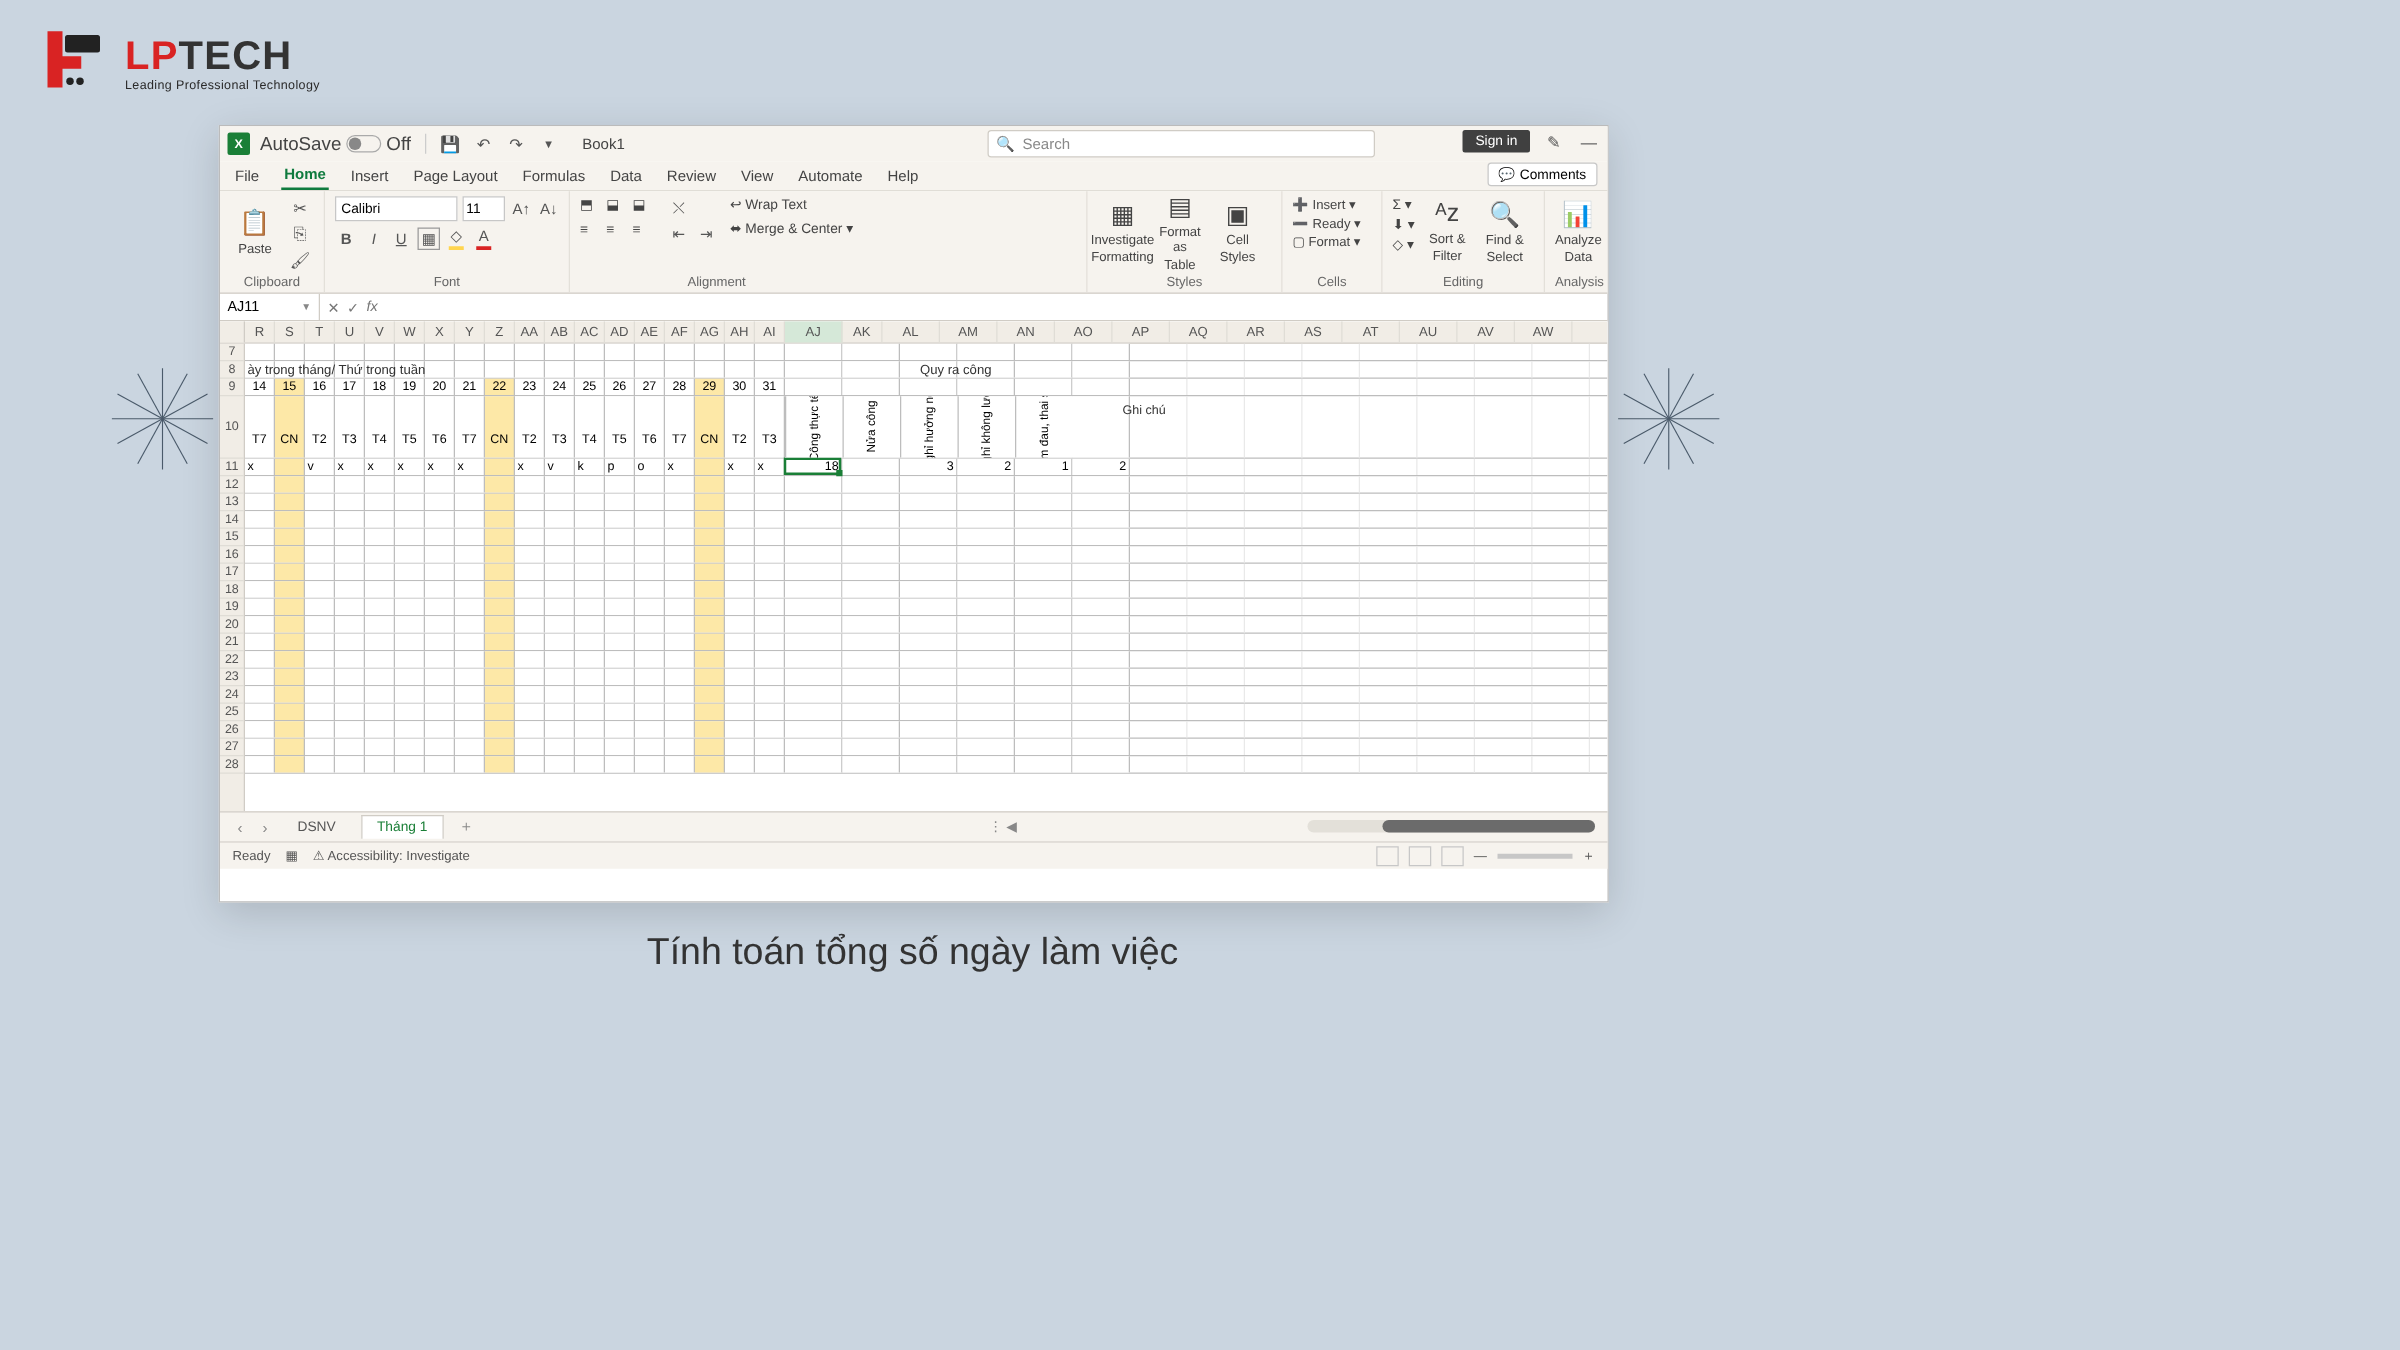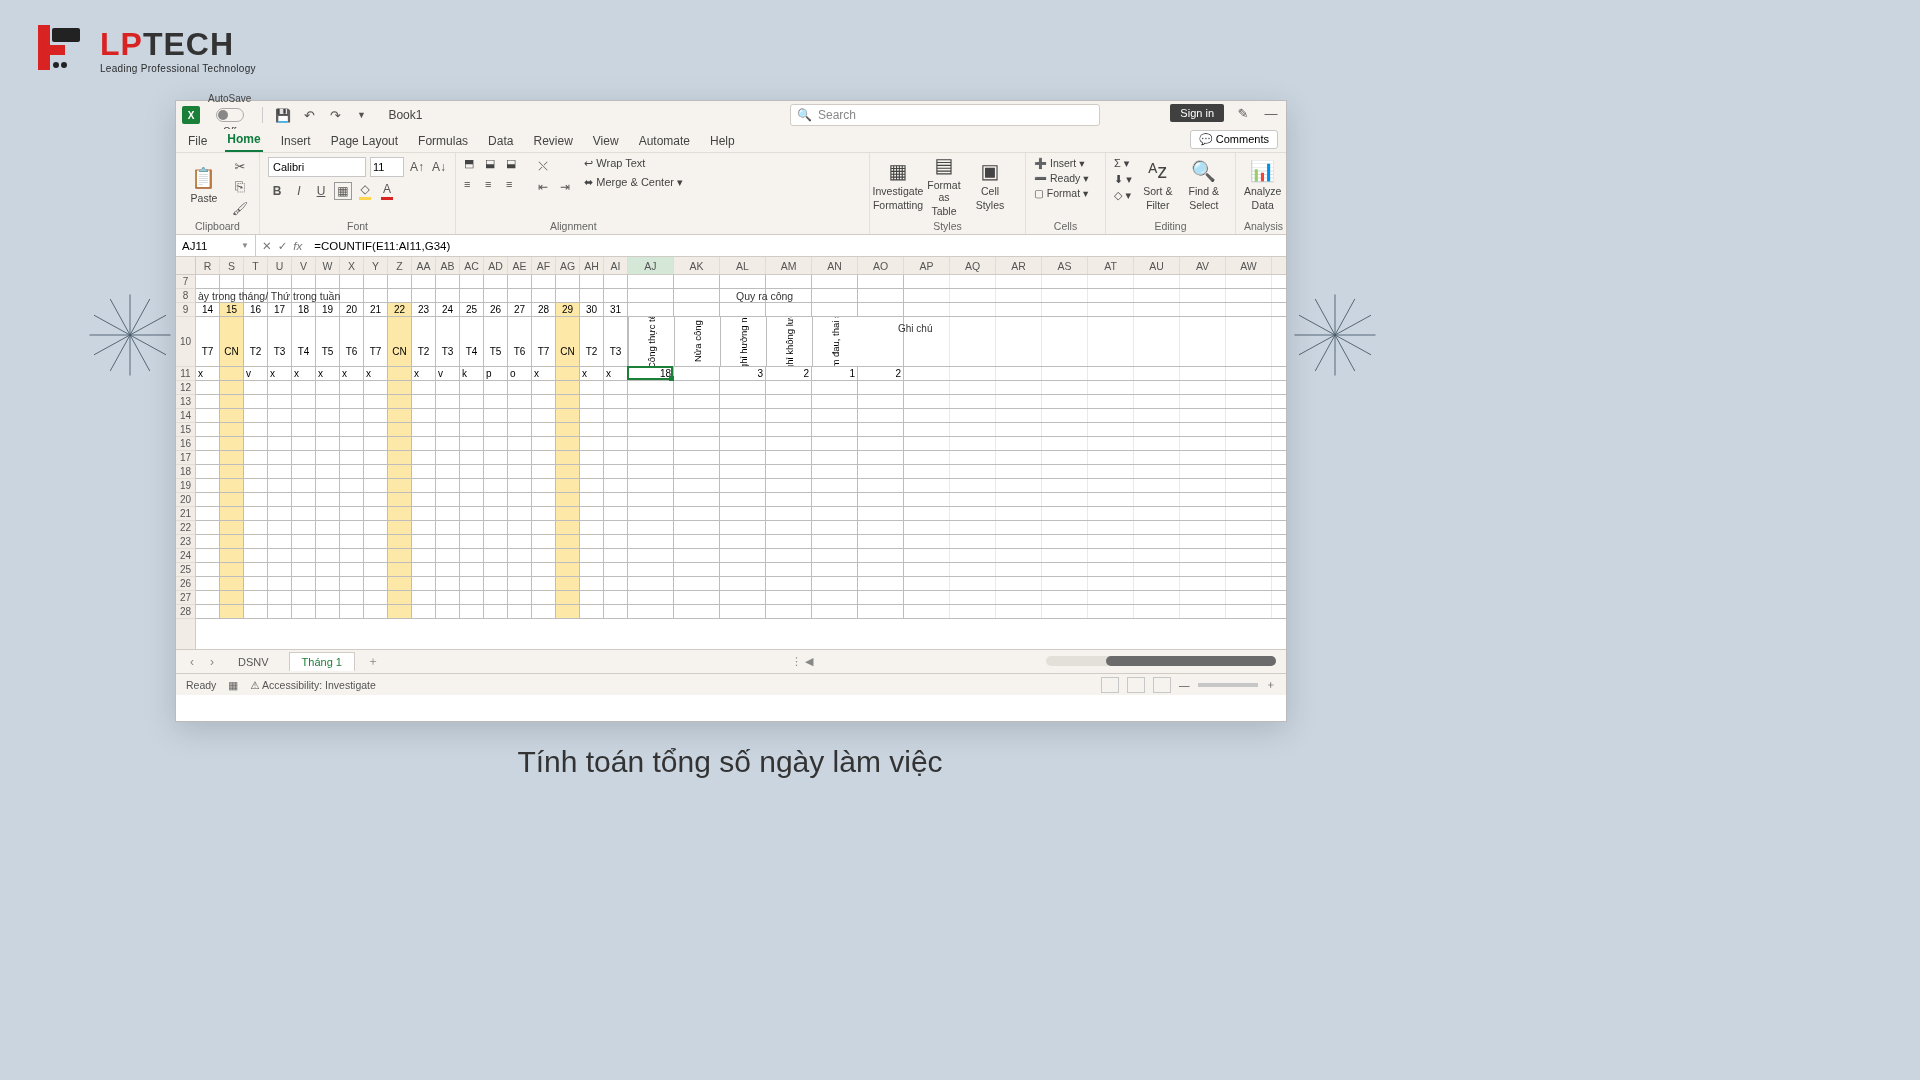--- a/index.html
+++ b/index.html
@@ -6,21 +6,21 @@
 body { background:#cad5e0; width:1920px; height:1080px; overflow:hidden; position:relative; }
 .logo-area { position:absolute; top:20px; left:30px; display:flex; align-items:center; gap:10px; }
 .logo-glyph { width:60px; height:60px; position:relative; }
 .logo-text { font-size:32px; font-weight:800; letter-spacing:1px; }
 .logo-text .lp { color:#d92323; }
 .logo-text .tech { color:#333; }
 .logo-sub { font-size:10px; color:#2a2a2a; letter-spacing:0.3px; }
 .excel-window { position:absolute; top:100px; left:175px; width:1112px; height:622px; background:#fff; border:1px solid #bbb; box-shadow:0 8px 30px rgba(0,0,0,0.15); }
 .titlebar { height:28px; background:#f6f3ee; display:flex; align-items:center; padding:0 6px; font-size:12px; color:#444; gap:8px; }
 .xls-icon { width:18px; height:18px; background:#1a7f37; color:#fff; font-weight:bold; font-size:10px; display:flex; align-items:center; justify-content:center; border-radius:2px; }
-.autosave { display:flex; align-items:center; gap:4px; font-size:10px;flex-direction:column; }
+.autosave { display:flex; align-items:center; gap:4px; font-size:15px; }
 .toggle { width:28px; height:14px; border:1px solid #aaa; border-radius:7px; position:relative; }
 .toggle::after { content:""; position:absolute; width:10px; height:10px; border-radius:50%; background:#888; top:1px; left:1px; }
 .qat-sep { width:1px; height:16px; background:#ccc; margin:0 3px; }
 .qat-icon { width:18px; height:18px; display:flex; align-items:center; justify-content:center; font-size:13px; color:#555; }
 .doc-name { margin-left:10px; font-size:12px; }
 .search-box { margin-left:auto; margin-right:180px; width:310px; height:22px; background:#fff; border:1px solid #d0ccc5; border-radius:3px; display:flex; align-items:center; padding:0 6px; color:#888; font-size:12px; gap:6px; }
 .title-right { position:absolute; right:6px; top:3px; display:flex; align-items:center; gap:10px; }
 .signin { background:#404040; color:#fff; font-size:11px; padding:3px 10px; border-radius:2px; }
 .tabs-row { height:24px; background:#f6f3ee; display:flex; align-items:flex-end; padding:0 10px; gap:16px; font-size:12px; border-bottom:1px solid #e0ddd6; position:relative; }
 .tab { padding:4px 2px; color:#444; cursor:pointer; }
@@ -298,21 +298,20 @@
   <div class="formula-bar">
     <div class="name-box">
         <span>AJ11</span>
         <span style="font-size:8px;color:#888">▼</span>
       </div>
     <div class="fx-icons">
       <span>✕</span>
       <span>✓</span>
       <span style="font-style:italic">fx</span>
     </div>
-    <div class="fx-input">=COUNTIF(E11:AI11,G34)</div>
   </div>
 
   <div class="grid-area">
     <div class="col-headers" id="colheaders">
         <div class="rowhead-spacer"></div>
         <div class="colh" style="width: 24px;">R</div>
         <div class="colh" style="width: 24px;">S</div>
         <div class="colh" style="width: 24px;">T</div>
         <div class="colh" style="width: 24px;">U</div>
         <div class="colh" style="width: 24px;">V</div>
@@ -323,21 +322,21 @@
         <div class="colh" style="width: 24px;">AA</div>
         <div class="colh" style="width: 24px;">AB</div>
         <div class="colh" style="width: 24px;">AC</div>
         <div class="colh" style="width: 24px;">AD</div>
         <div class="colh" style="width: 24px;">AE</div>
         <div class="colh" style="width: 24px;">AF</div>
         <div class="colh" style="width: 24px;">AG</div>
         <div class="colh" style="width: 24px;">AH</div>
         <div class="colh" style="width: 24px;">AI</div>
         <div class="colh sel" style="width: 46px;">AJ</div>
-        <div class="colh" style="width: 46px;">AK</div>
+        <div class="colh" style="width: 32px;">AK</div>
         <div class="colh" style="width: 46px;">AL</div>
         <div class="colh" style="width: 46px;">AM</div>
         <div class="colh" style="width: 46px;">AN</div>
         <div class="colh" style="width: 46px;">AO</div>
         <div class="colh" style="width: 46px;">AP</div>
         <div class="colh" style="width: 46px;">AQ</div>
         <div class="colh" style="width: 46px;">AR</div>
         <div class="colh" style="width: 46px;">AS</div>
         <div class="colh" style="width: 46px;">AT</div>
         <div class="colh" style="width: 46px;">AU</div>

